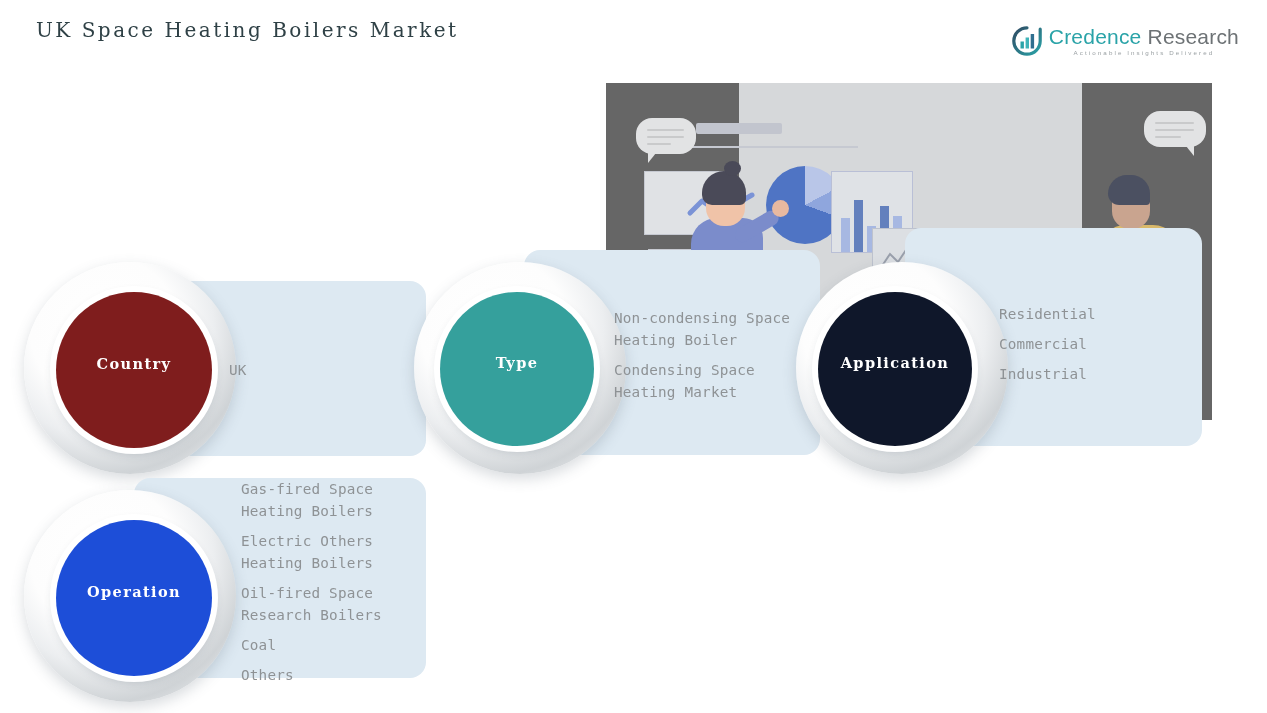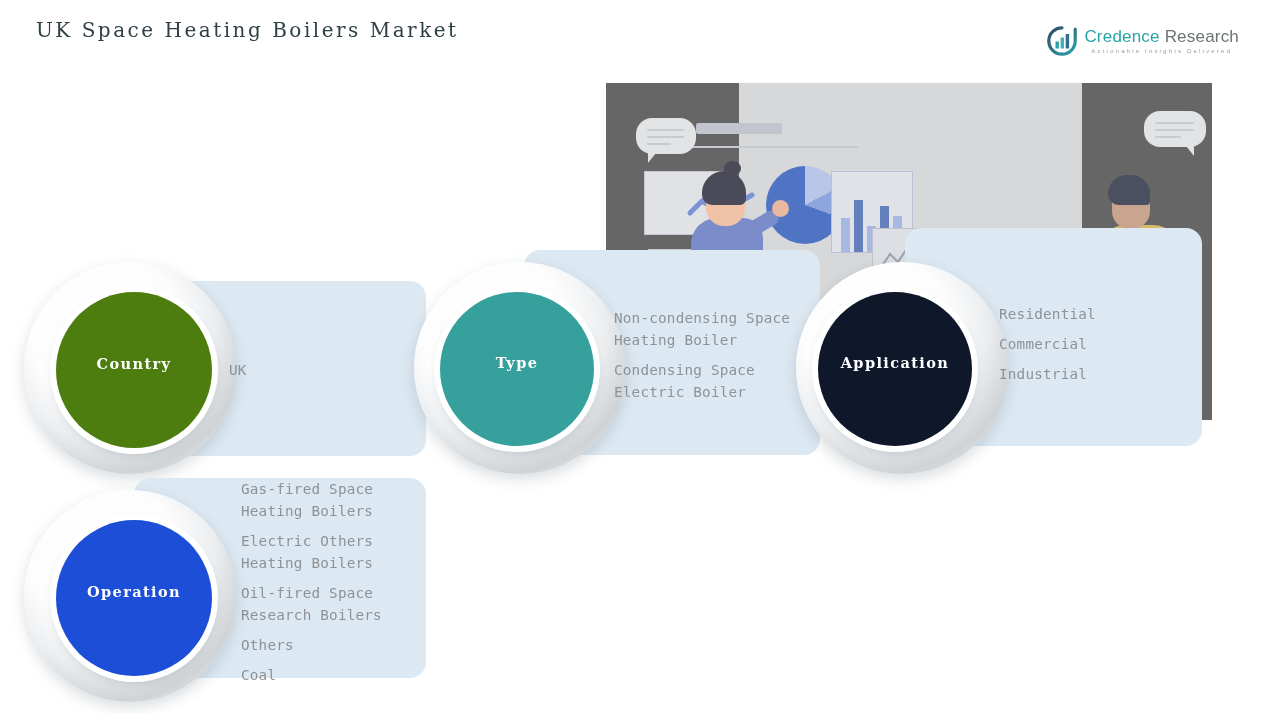--- a/index.html
+++ b/index.html
@@ -15,21 +15,21 @@
   
   .page-title{
     position:absolute;left:36px;top:18px;
     font-family:"DejaVu Serif", serif;
     font-size:20px;letter-spacing:2.5px;
     color:#2f4146;white-space:nowrap;
   }
   .logo{position:absolute;right:28px;top:26px;display:flex;align-items:center;gap:7px;}
   .logo-mark{width:30px;height:30px;flex:0 0 30px;position:relative;}
   .logo-text{display:flex;flex-direction:column;line-height:1;}
-  .logo-name{font-family:"Liberation Sans",sans-serif;font-size:17px;letter-spacing:.2px;}
+  .logo-name{font-family:"Liberation Sans",sans-serif;font-size:21px;letter-spacing:.2px;}
   .logo-name .c1{color:#2aa3a8;}
   .logo-name .c2{color:#6d7275;}
   .logo-tag{
     font-family:"Liberation Sans",sans-serif;
     font-size:6.2px;letter-spacing:2.1px;color:#9aa0a3;
     margin-top:3px;text-align:center;white-space:nowrap;
   }
 
   
   .bg-panel{
@@ -191,39 +191,39 @@
       <path d="M66 8 C30 40 20 96 28 130 C48 112 72 70 66 8 Z"></path>
       <path d="M70 132 C36 128 14 150 10 182 C44 182 70 160 70 132 Z"></path>
       <path d="M28 130 L34 186"></path>
     </svg>
     <div class="dot" style="left:566px;top:186px;"></div>
   </div>
 
   <div class="card">
     <div class="card-panel" style="left:134px;top:281px;width:292px;height:175px;"></div>
     <div class="ring" style="left:24px;top:262px;width:212px;height:212px;"></div>
-    <div class="ring-inner" style="left:56px;top:292px;width:156px;height:156px;background:#4d7c0f;">
+    <div class="ring-inner" style="left:56px;top:292px;width:156px;height:156px;background:#7f1d1d;">
       <div class="ring-label" style="top:63px;">Country</div>
     </div>
     <div class="items" style="left:229px;top:359px;width:180px;">
       <div class="item">UK</div>
     </div>
   </div>
 
   <div class="card">
     <div class="card-panel" style="left:524px;top:250px;width:296px;height:205px;"></div>
     <div class="ring" style="left:414px;top:262px;width:212px;height:212px;"></div>
     <div class="ring-inner" style="left:440px;top:292px;width:154px;height:154px;background:#35a09c;">
       <div class="ring-label" style="top:62px;">Type</div>
     </div>
     <div class="items" style="left:614px;top:307px;width:200px;">
       <div class="item">Non-condensing Space
 Heating Boiler</div>
       <div class="item">Condensing Space
-Electric Boiler</div>
+Heating Market</div>
     </div>
   </div>
 
   <div class="card">
     <div class="card-panel" style="left:905px;top:228px;width:297px;height:218px;"></div>
     <div class="ring" style="left:796px;top:262px;width:212px;height:212px;"></div>
     <div class="ring-inner" style="left:818px;top:292px;width:154px;height:154px;background:#0f172a;">
       <div class="ring-label" style="top:62px;">Application</div>
     </div>
     <div class="items" style="left:999px;top:303px;width:190px;">
@@ -239,18 +239,18 @@
     <div class="ring-inner" style="left:56px;top:520px;width:156px;height:156px;background:#1d4ed8;">
       <div class="ring-label" style="top:63px;">Operation</div>
     </div>
     <div class="items" style="left:229px;top:478px;width:195px;margin-left:12px;">
       <div class="item">Gas-fired Space
 Heating Boilers</div>
       <div class="item">Electric Others
 Heating Boilers</div>
       <div class="item">Oil-fired Space
 Research Boilers</div>
+      <div class="item">Coal</div>
       <div class="item">Others</div>
-      <div class="item">Coal</div>
     </div>
   </div>
 
 </div>
 
 </body></html>

